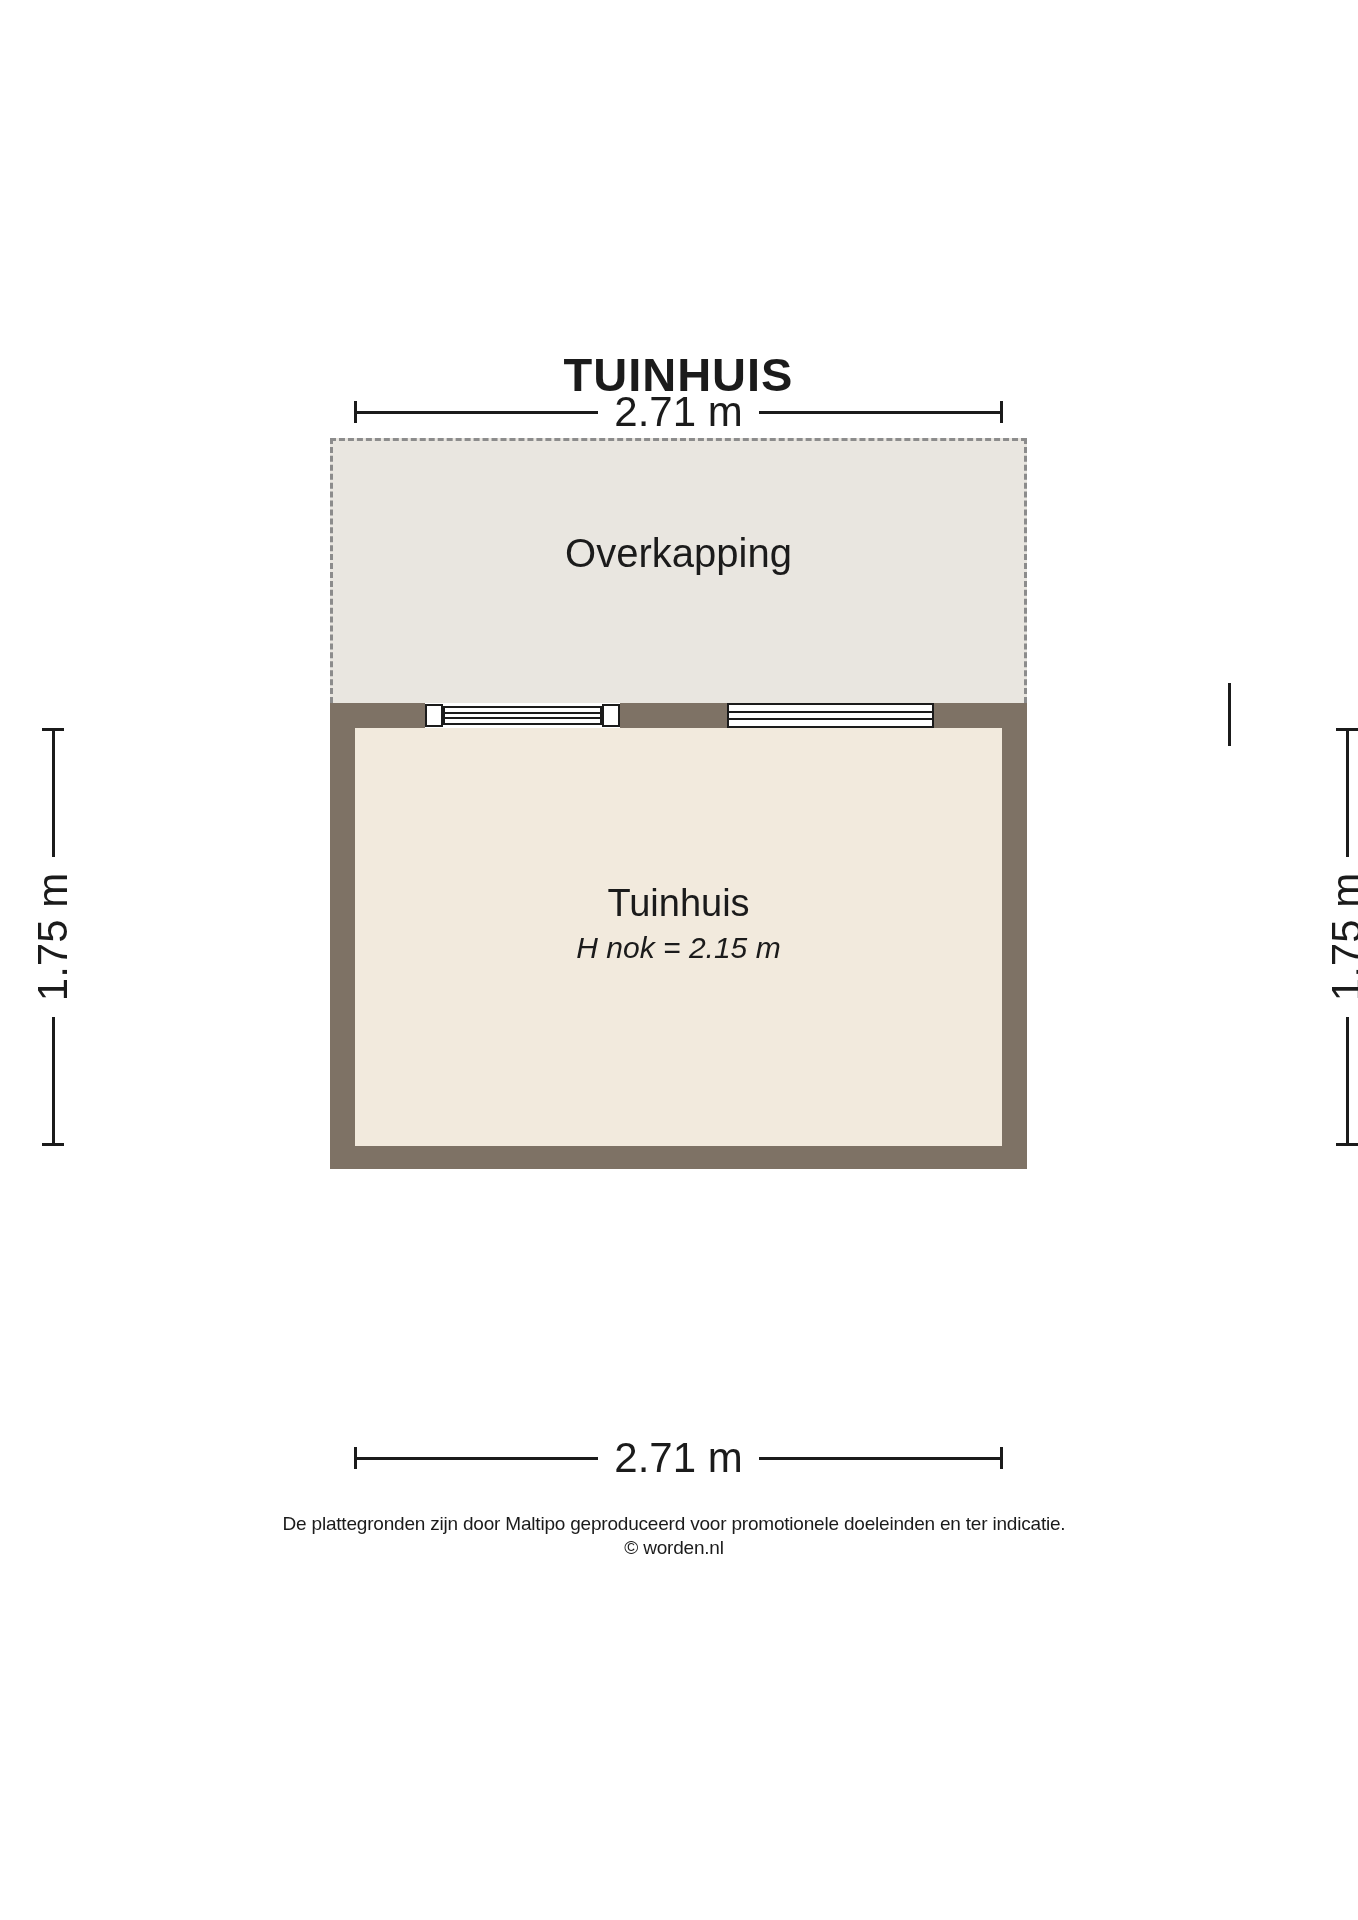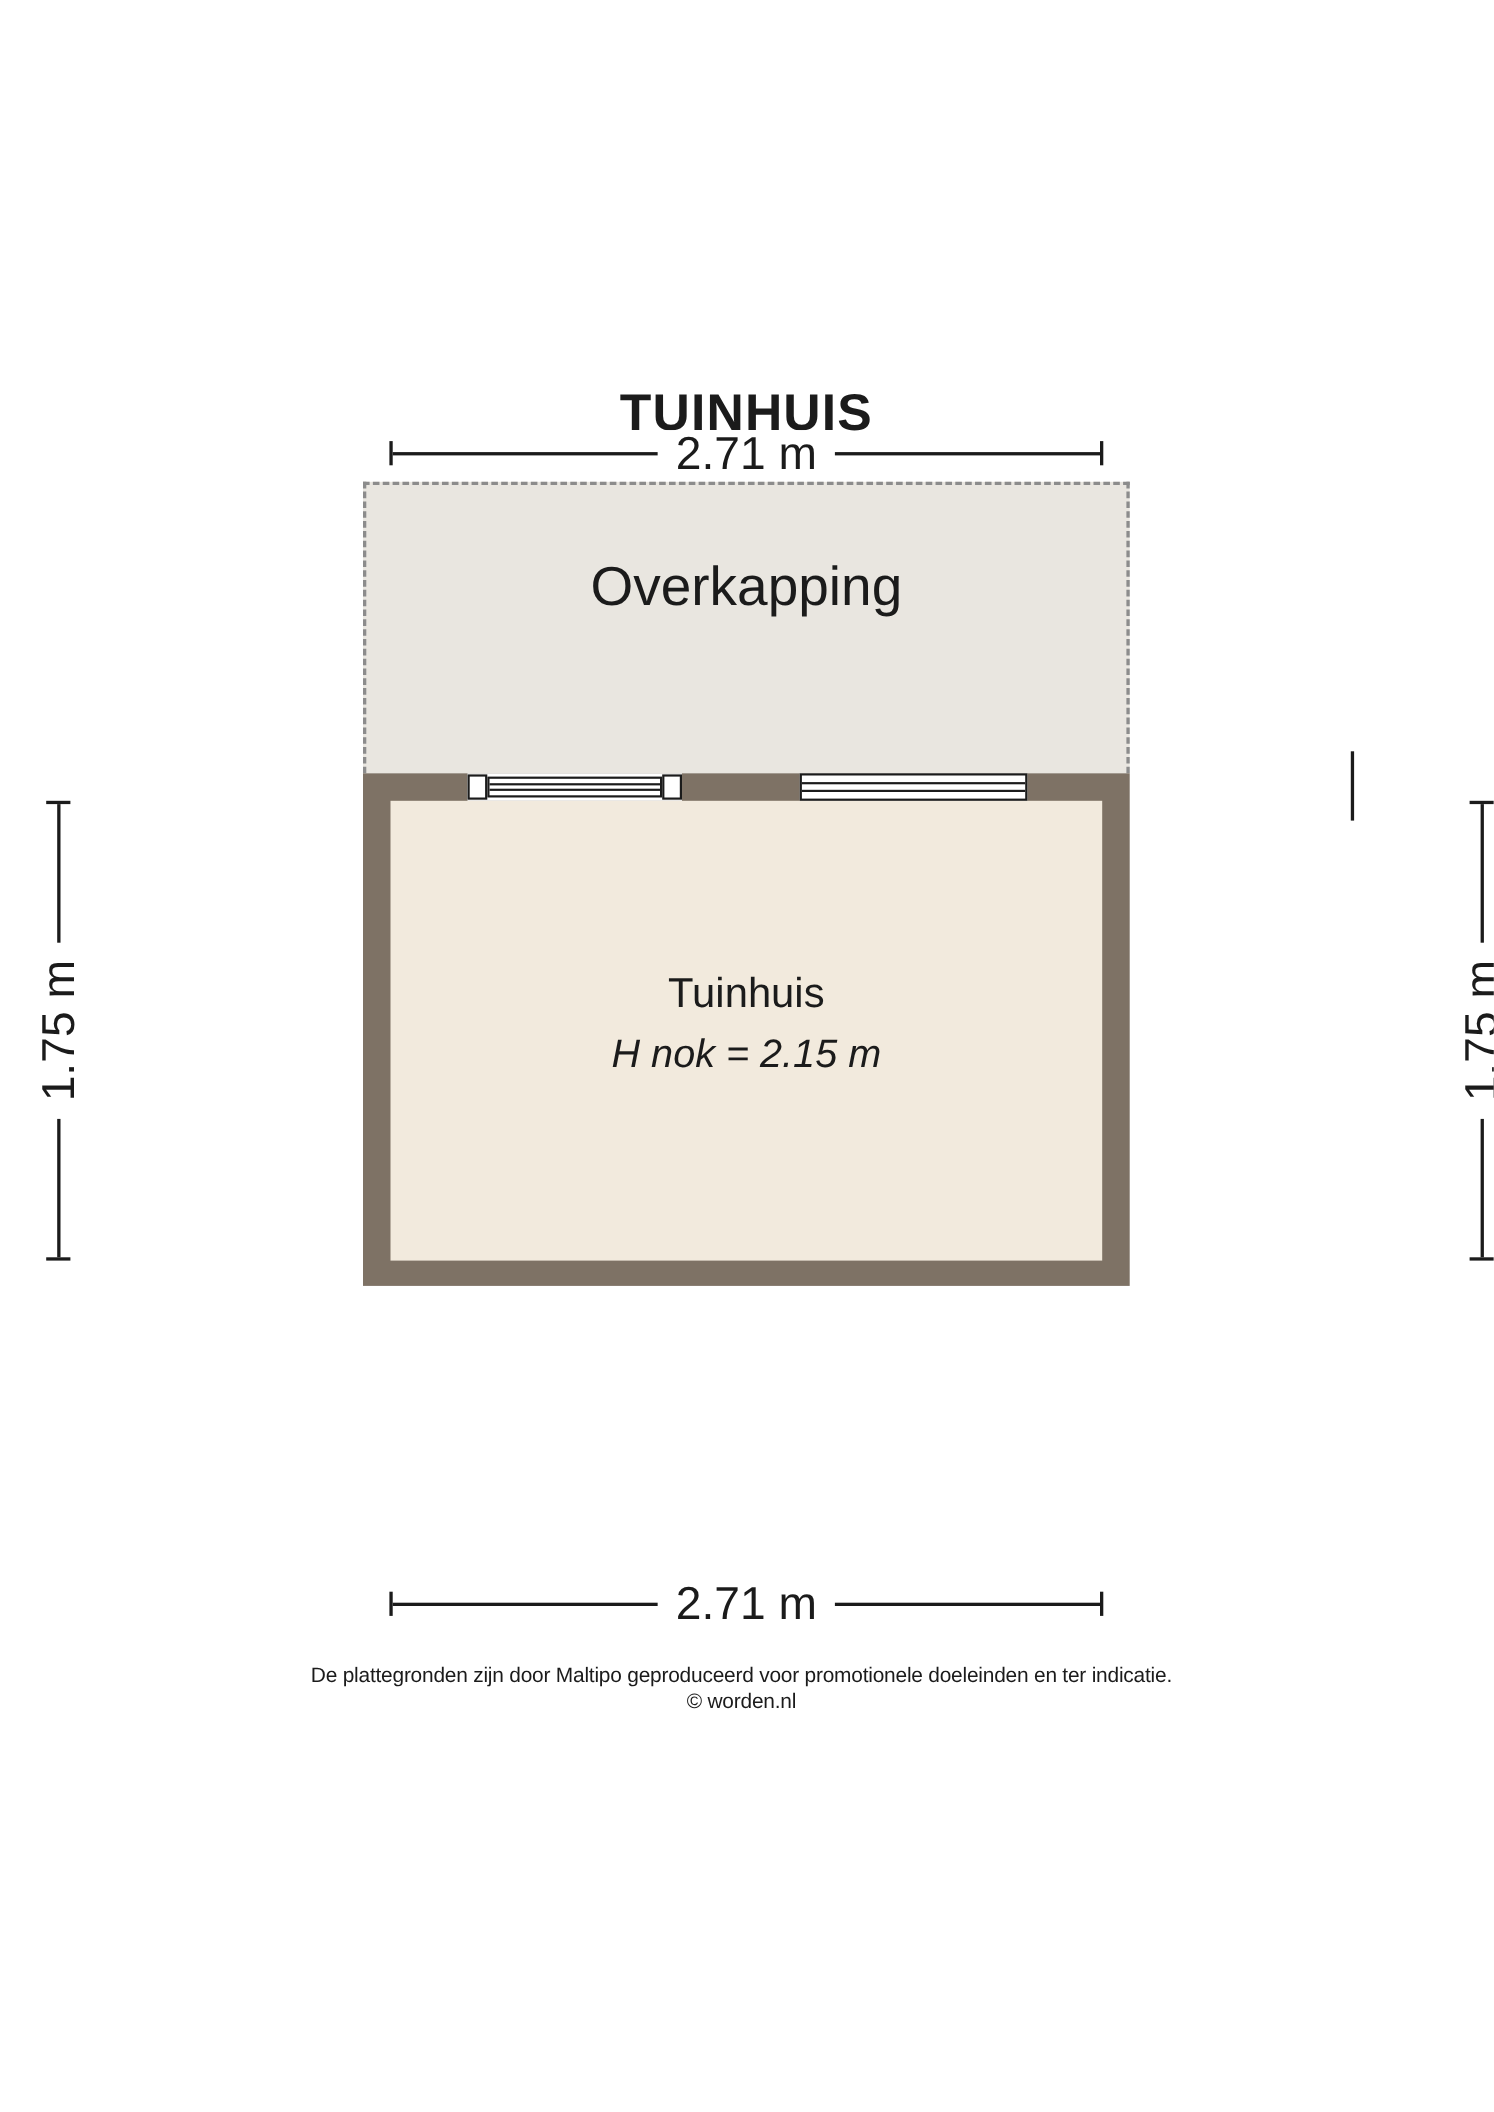--- a/index.html
+++ b/index.html
@@ -47,43 +47,43 @@
   .canopy {
     left: 330px; top: 438px; width: 697px; height: 265px;
     box-sizing: border-box;
     background: var(--color-canopy, #e9e6e0);
     border-top: 3px dashed var(--color-dash, #8c8c8c);
     border-left: 3px dashed var(--color-dash, #8c8c8c);
     border-right: 3px dashed var(--color-dash, #8c8c8c);
     text-align: center;
   }
   .canopy-label {
-    margin-top: 68px;
-    font-size: 50px; line-height: 48px;
+    margin-top: 88px;
+    font-size: 40px; line-height: 48px;
     white-space: nowrap;
   }
 
   
   .building {
     left: 330px; top: 703px; width: 697px; height: 466px;
     background: var(--color-wall, #7e7265);
   }
   .floor {
     position: absolute; left: 25px; top: 25px; right: 25px; bottom: 23px;
     background: var(--color-floor, #f2eadd);
     text-align: center;
   }
   .room-label {
     margin-top: 152px;
     font-size: 38px; line-height: 46px;
     white-space: nowrap;
   }
   .room-sublabel {
-    margin-top: 14px;
-    font-size: 36px; line-height: 36px;
+    margin-top: 4px;
+    font-size: 30px; line-height: 36px;
     font-style: italic;
     white-space: nowrap;
   }
 
   
   .window {
     position: absolute; top: 0; height: 25px;
     background: #ffffff;
     display: flex; align-items: stretch;
   }

